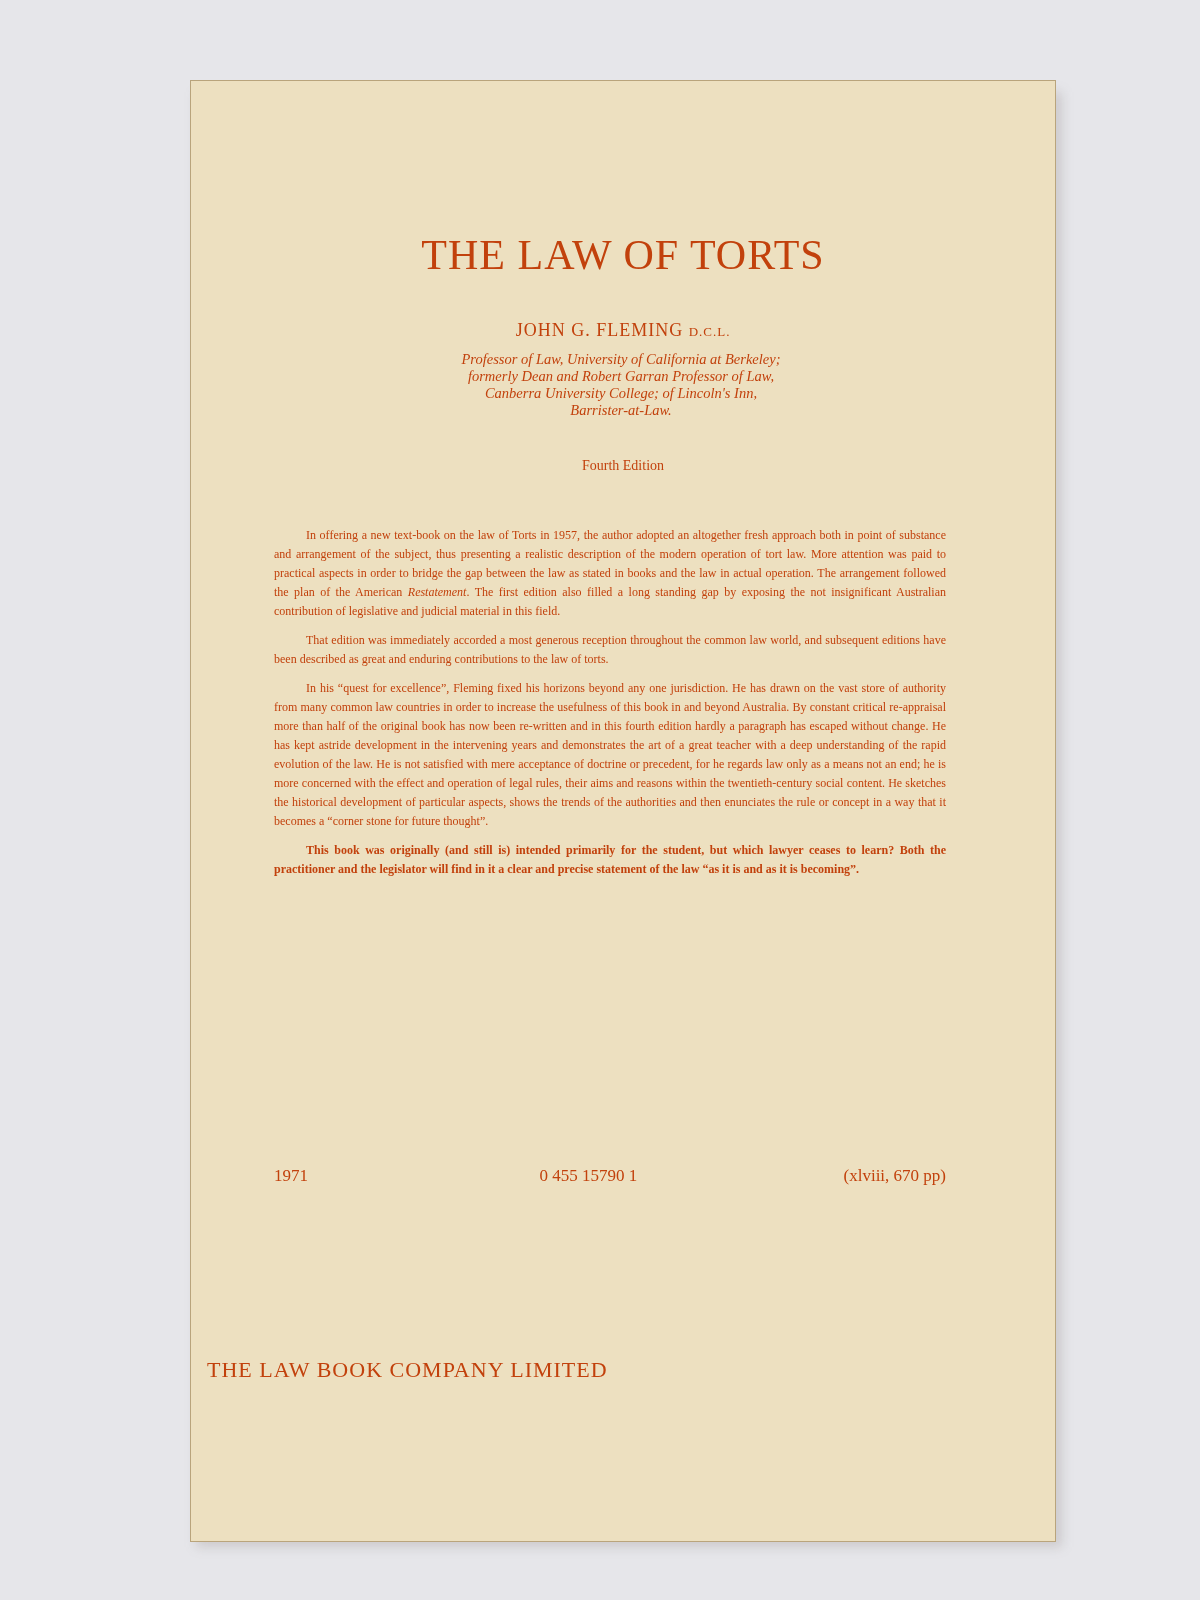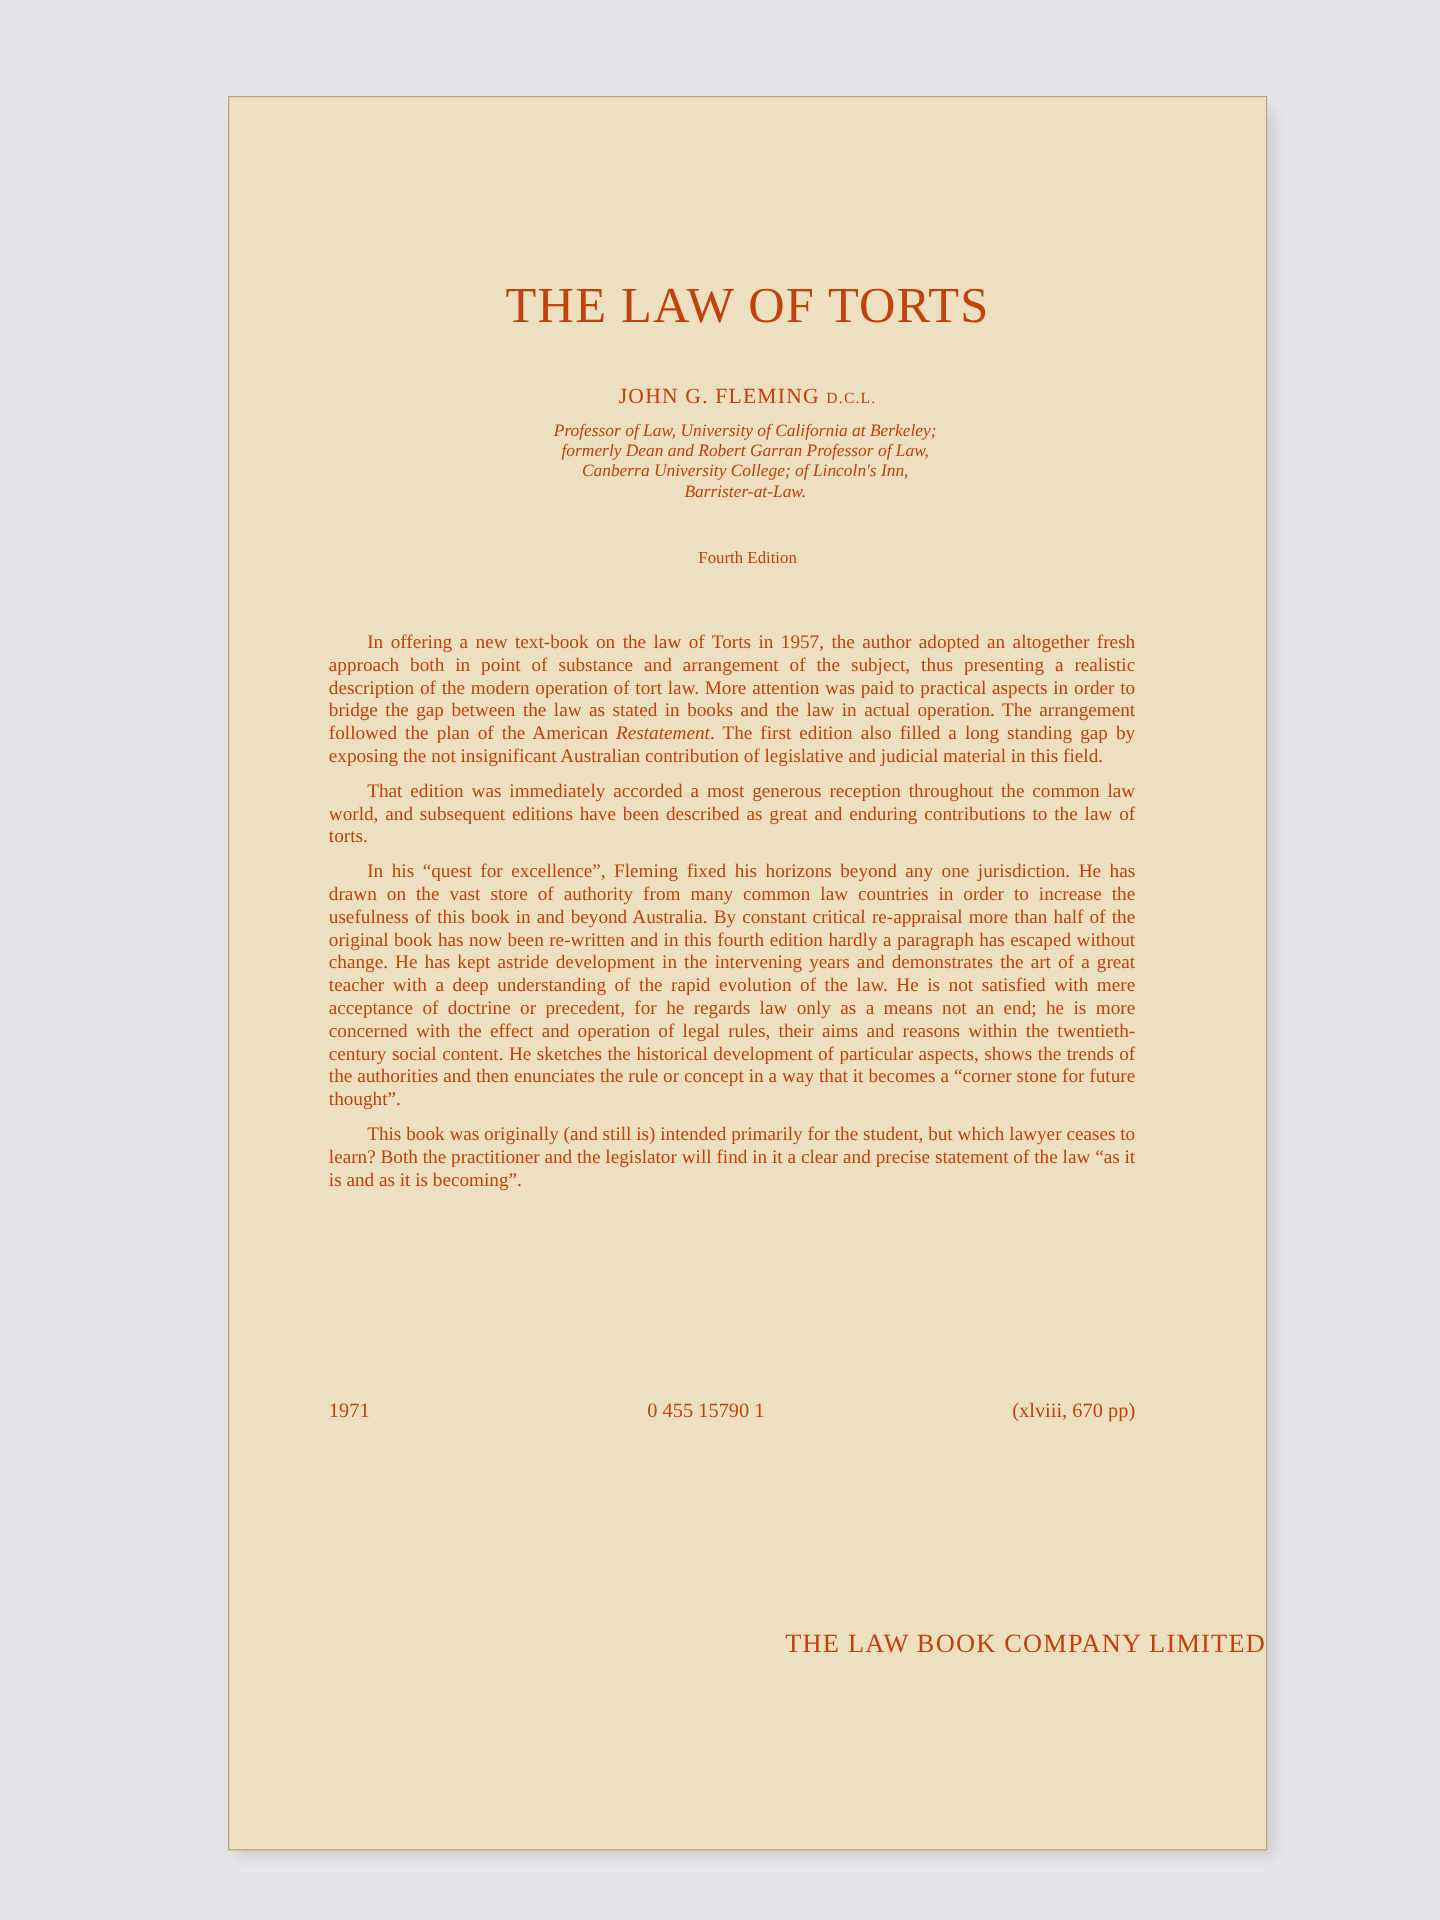--- a/index.html
+++ b/index.html
@@ -31,32 +31,32 @@
   .author .deg{font-size:13px;}
   .affil{
     position:absolute;left:200px;width:460px;top:270px;text-align:center;
     font-style:italic;font-size:14.5px;line-height:17px;
   }
   .edition{
     position:absolute;left:0;right:0;top:377px;text-align:center;font-size:14px;
   }
   .body{
     position:absolute;left:83px;width:672px;top:445px;
-    font-size:16px;line-height:19px;text-align:justify;
+    font-size:12px;line-height:19px;text-align:justify;
   }
   .body p{margin:0 0 10px 0;text-indent:32px;}
-  .body p.last{margin-bottom:0;}
+  .body p.last{margin-bottom:0;font-weight:bold;}
   .foot{
     position:absolute;left:83px;width:672px;top:1085px;
     font-size:17px;display:flex;justify-content:space-between;
   }
   .foot .isbn{margin-left:25px;}
   .publisher{
-    position:absolute;left:0;right:0;top:1276px;text-align:right;
-    font-size:22px;letter-spacing:1px;
+    position:absolute;left:0;right:0;top:1276px;text-align:left;
+    font-size:22px;letter-spacing:1px;padding-left:16px;
   }
 </style>
 </head>
 <body>
 
 <div class="shadow"></div>
 <div class="book">
   <div class="title">THE LAW OF TORTS</div>
   <div class="author">
     <span>JOHN G. FLEMING</span>

